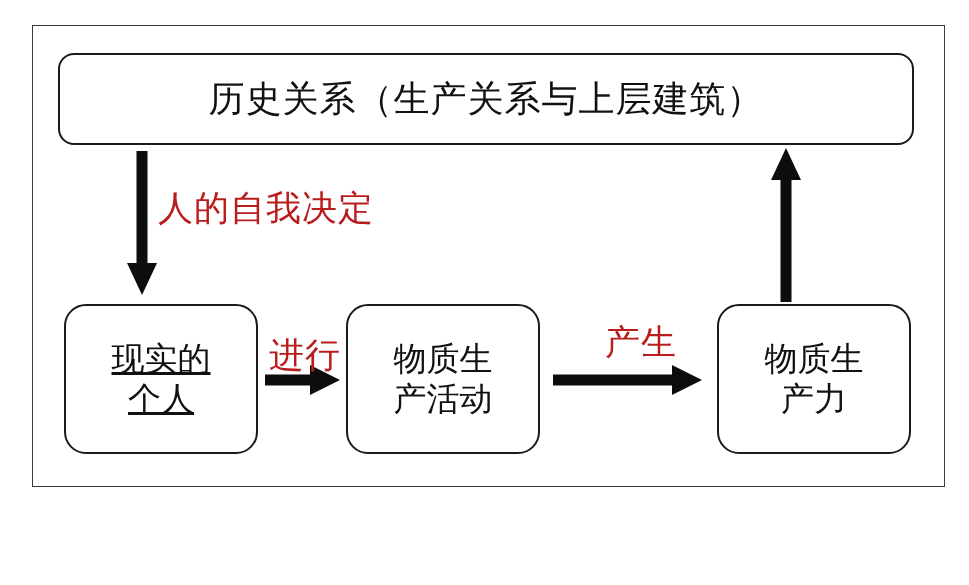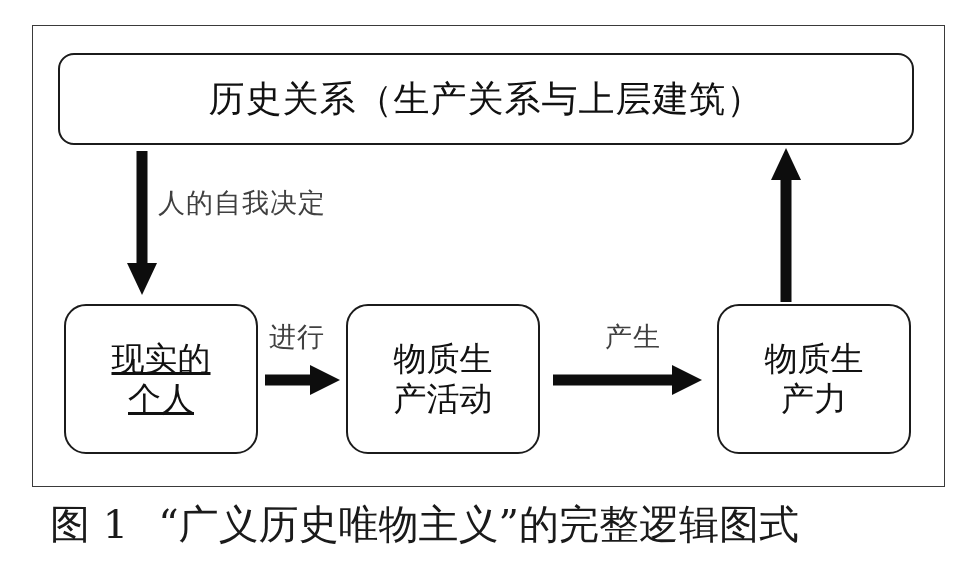--- a/index.html
+++ b/index.html
@@ -86,22 +86,22 @@
   .arrow svg { display: block; }
 
   .arrow-down-self   { left: 124px; top: 150px; }
   .arrow-up-reflect  { left: 768px; top: 146px; }
   .arrow-right-carry { left: 264px; top: 362px; }
   .arrow-right-prod  { left: 552px; top: 362px; }
 
   
   .edge-label {
     position: absolute;
-    font-size: 27px;
-    color: #404040;
+    font-size: 35px;
+    color: #b91c1c;
     white-space: nowrap;
     letter-spacing: 1px;
     font-family: Liberation Mono, monospace;
   }
   .label-self     { left: 157px; top: 184px; }
   .label-reflect  { left: 803px; top: 184px; }
   .label-carry    { left: 268px; top: 318px; }
   .label-produce  { left: 577px; top: 318px; }
 
   
@@ -167,24 +167,21 @@
 
     <div class="arrow arrow-right-prod" style="left:520px; top:337px;">
       <svg width="150" height="34" viewBox="0 0 150 34" aria-hidden="true">
         <rect x="0" y="11.5" width="128" height="11" fill="#0d0d0d"></rect>
         <polygon points="149,17 119,2 119,32" fill="#0d0d0d"></polygon>
       </svg>
     </div>
 
     <div class="edge-label label-self" style="left:125px; top:159px;">人的自我决定</div>
 
-    <div class="edge-label label-carry" style="left:236px; top:293px;">进行</div>
+    <div class="edge-label label-carry" style="left:236px; top:306px;">进行</div>
 
     <div class="edge-label label-produce" style="left:572px; top:293px;">产生</div>
 
 
   </div>
 
-  <div class="figure-caption">
-    <span class="caption-num">图 1</span><span style="display:inline-block;width:24px;"></span><span>“广义历史唯物主义”的完整逻辑图式</span>
-  </div>
 
 </div>
 
 </body></html>

